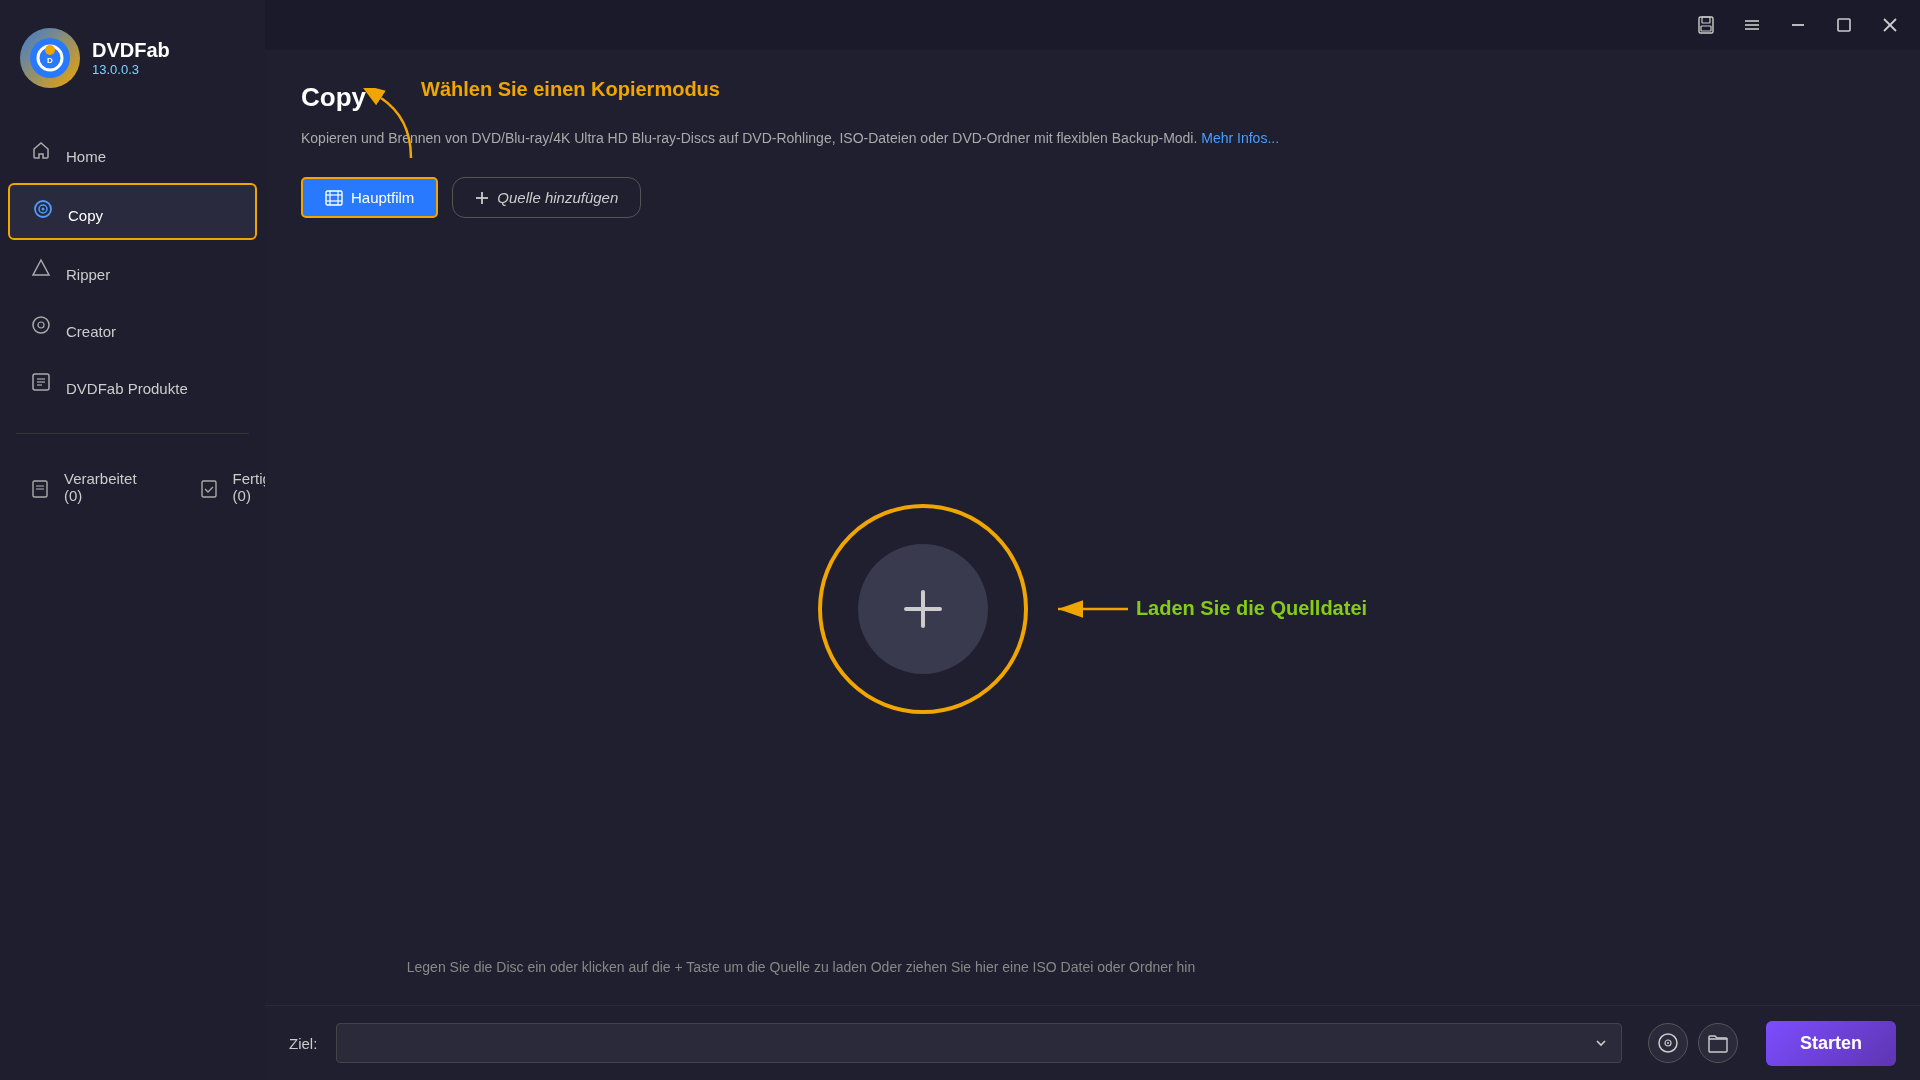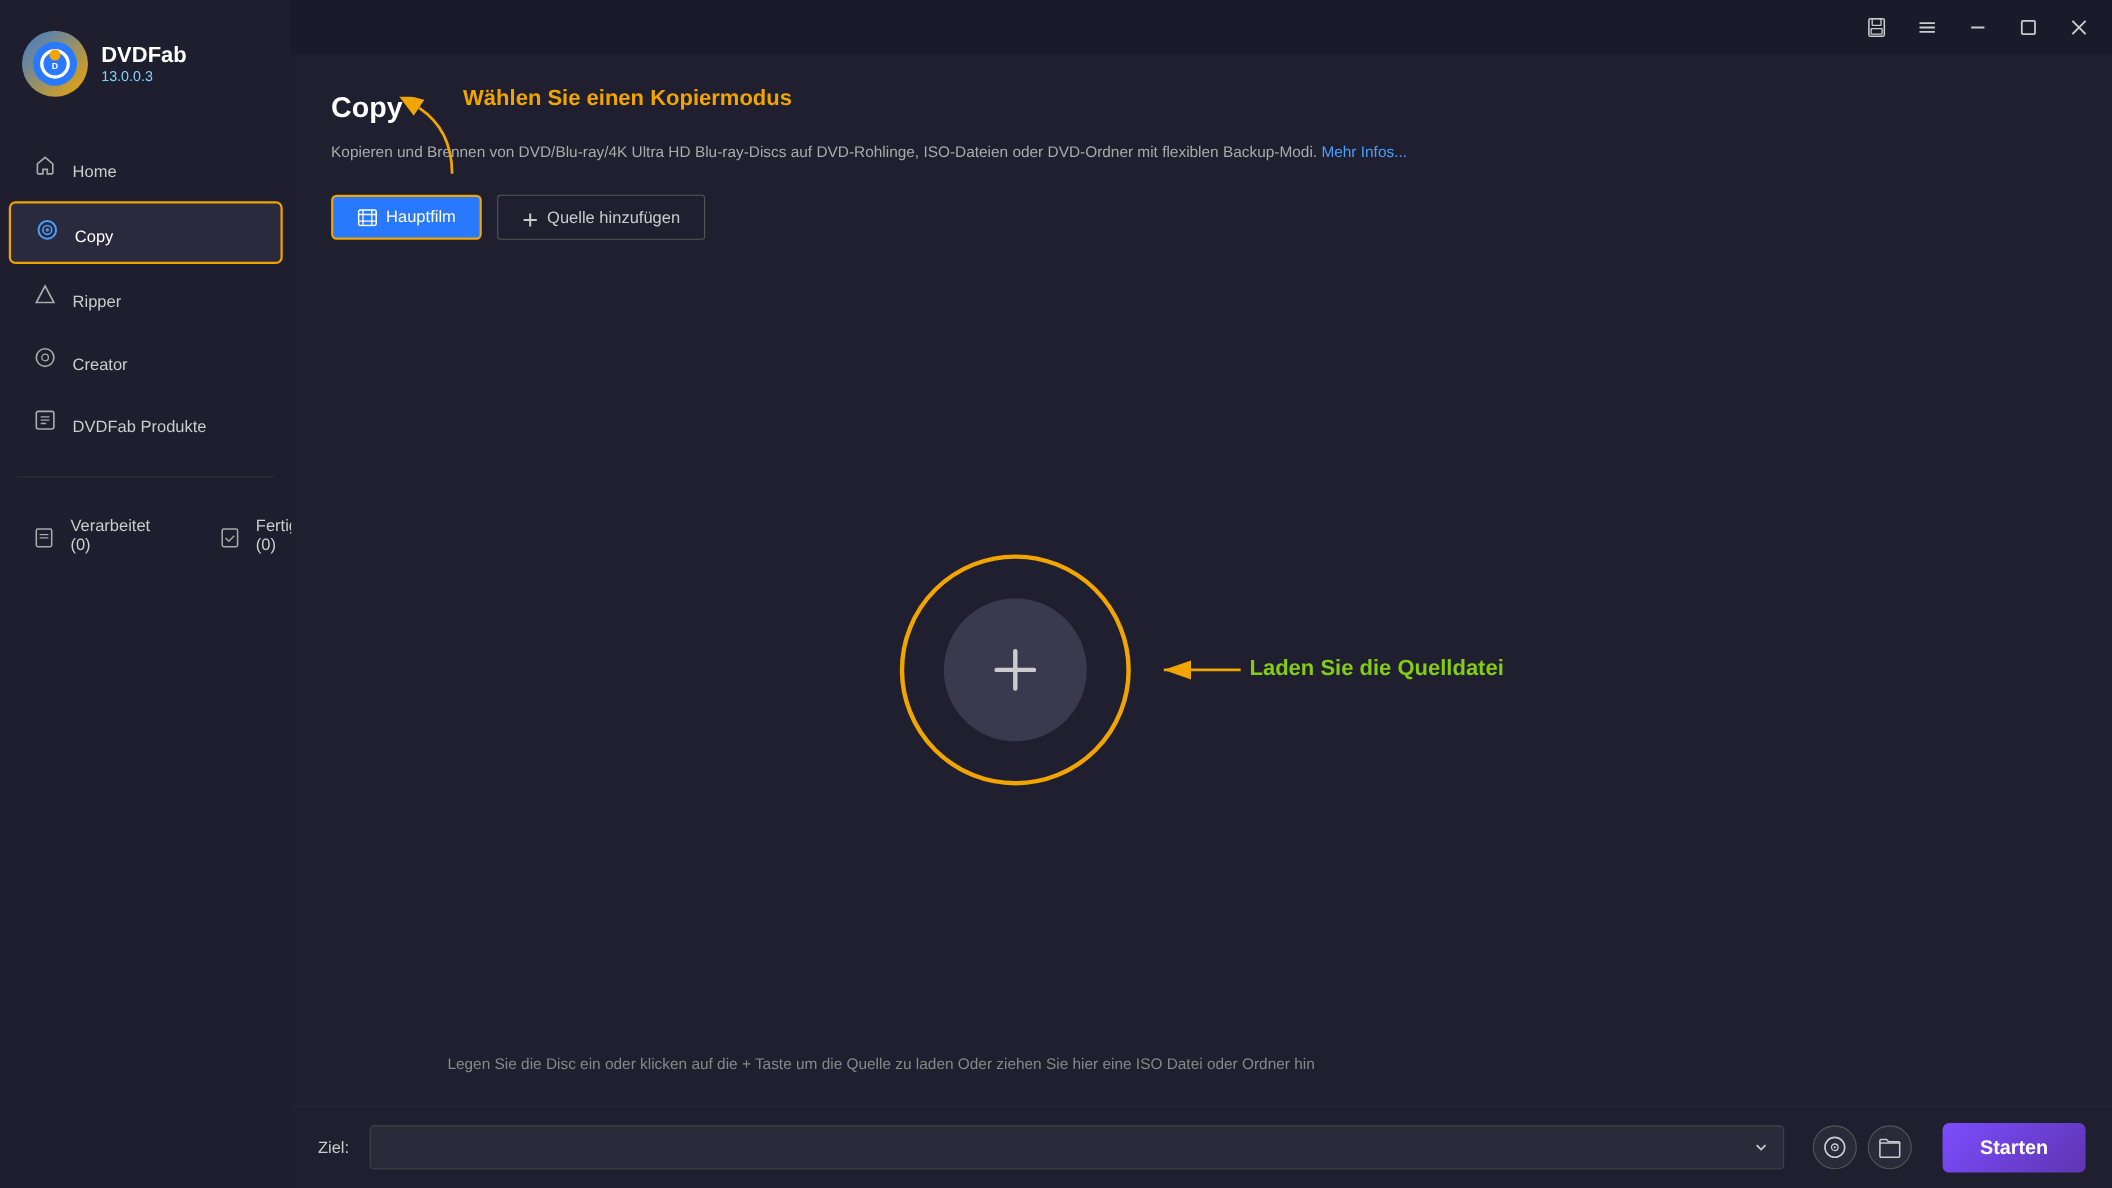--- a/index.html
+++ b/index.html
@@ -190,29 +190,30 @@
       color: #fff;
       border: 2px solid #f0a500;
       border-radius: 5px;
       font-size: 15px;
       cursor: pointer;
       font-weight: 500;
     }
 
     .btn-quelle {
       display: flex;
-      align-items: flex-end;
+      align-items: center;
       gap: 8px;
       padding: 10px 22px;
       background: transparent;
       color: #ccc;
       border: 1.5px solid #555;
-      border-radius: 3px;
+      border-radius: 13px;
       font-size: 15px;
       cursor: pointer;
+      font-style: italic;
     }
 
     .drop-circle {
       width: 210px;
       height: 210px;
       border-radius: 50%;
       border: 4px solid #f0a500;
       background: transparent;
       display: flex;
       align-items: center;

